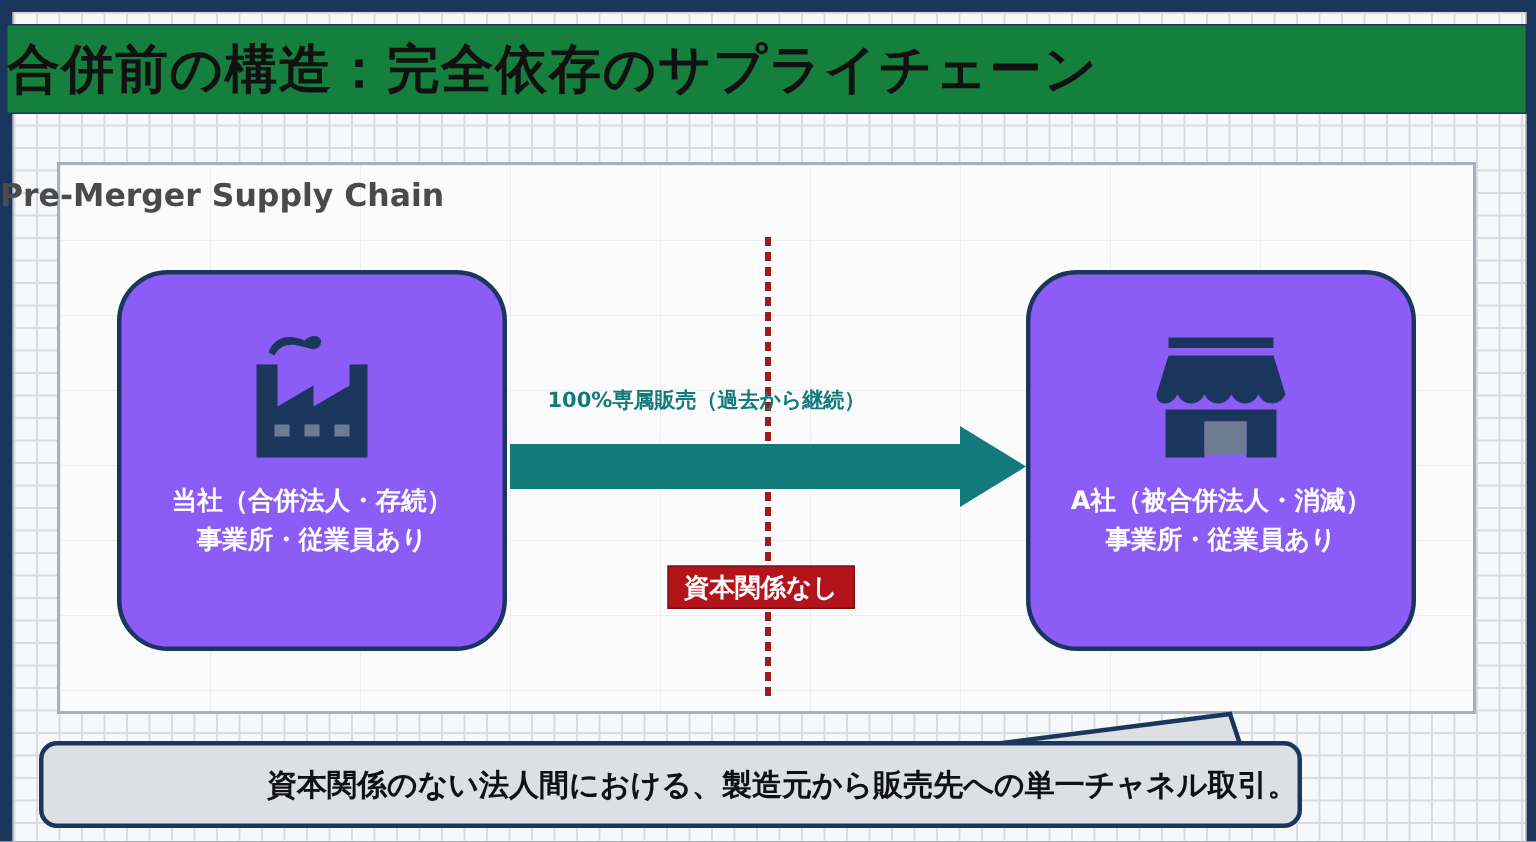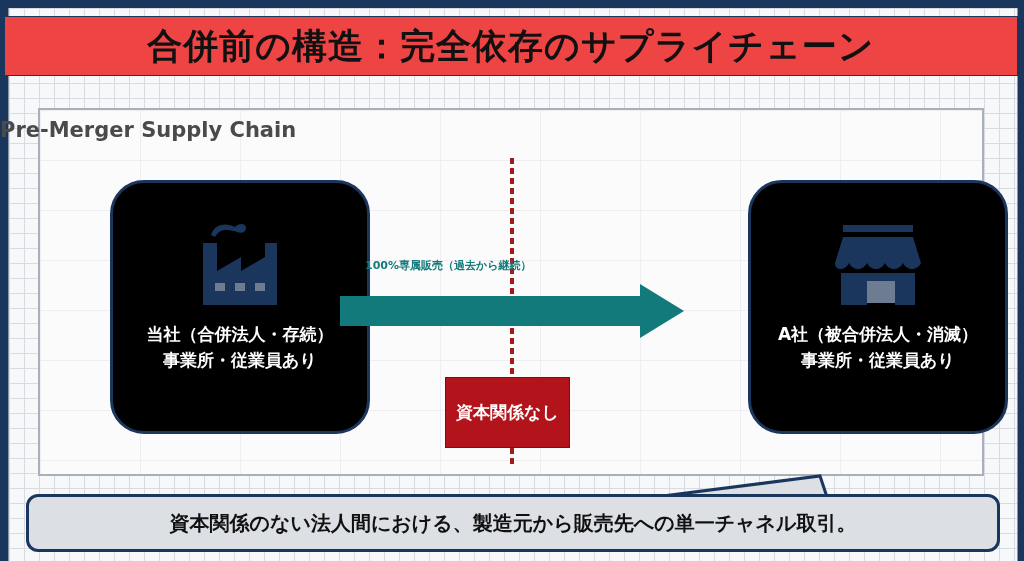--- a/index.html
+++ b/index.html
@@ -1,37 +1,37 @@
 <!DOCTYPE html>
 <html><head>
 <meta charset="utf-8">
 <style>
   html,body{margin:0;padding:0;}
   body{width:1024px;height:561px;position:relative;overflow:hidden;background:#1b365d;font-family:"DejaVu Sans","Liberation Sans",sans-serif;}
   .canvas{position:absolute;left:8px;top:8px;width:1008px;height:553px;background:#f7f8fa;
     background-image:linear-gradient(#d8dce2 1px,transparent 1px),linear-gradient(90deg,#d8dce2 1px,transparent 1px);
     background-size:15px 15px;border-left:1px solid #8a96a6;border-right:1px solid #8a96a6;}
-  .title-bar{position:absolute;left:4px;top:16px;width:1014px;height:60px;background:#ef4444;border:1px solid #1b365d;box-sizing:border-box;
-    display:flex;align-items:center;justify-content:center;}
+  .title-bar{position:absolute;left:4px;top:16px;width:1014px;height:60px;background:#15803d;border:1px solid #1b365d;box-sizing:border-box;
+    display:flex;align-items:center;justify-content:flex-start;}
   .title-bar h1{margin:0;font-size:35px;font-weight:bold;color:#111;letter-spacing:1px;}
   .panel{position:absolute;left:38px;top:108px;width:946px;height:368px;background:#fbfbfc;border:2px solid #a9b0ba;box-sizing:border-box;
     background-image:linear-gradient(#eceef1 1px,transparent 1px),linear-gradient(90deg,#eceef1 1px,transparent 1px);background-size:100px 50px;}
   .panel-title{position:absolute;left:0;width:100%;top:118px;text-align:left;font-size:21px;font-weight:bold;color:#4a4a4a;}
   .divider{position:absolute;left:510px;top:158px;width:4px;height:308px;
     background-image:linear-gradient(#a31a1a 60%,transparent 40%);background-size:4px 10px;}
-  .entity{position:absolute;top:180px;width:260px;height:254px;background:#000000;border:3px solid #1b365d;border-radius:34px;box-sizing:border-box;margin-left:32px;}
+  .entity{position:absolute;top:180px;width:260px;height:254px;background:#8b5cf6;border:3px solid #1b365d;border-radius:34px;box-sizing:border-box;}
   .entity.left{left:78px;}
-  .entity.right{left:716px;padding-left:48px;}
+  .entity.right{left:684px;padding-left:48px;}
   .entity svg{position:absolute;left:50%;transform:translateX(-50%);top:30px;}
   .entity .lines{position:absolute;left:0;right:0;top:138px;text-align:center;color:#fff;font-size:17px;font-weight:bold;line-height:26px;}
   .arrow{position:absolute;left:340px;top:284px;}
-  .flow-label{position:absolute;left:365px;top:258px;color:#127a7a;font-size:11px;font-weight:bold;}
-  .badge{position:absolute;left:445px;top:377px;background:#b3141b;color:#fff;font-size:17px;font-weight:bold;padding:23px 10px;border:1px solid #7e0d10;}
-  .callout{position:absolute;left:26px;top:494px;width:974px;height:58px;background:#dcdfe4;border:3px solid #1b365d;border-radius:12px;box-sizing:border-box;
-    display:flex;align-items:center;justify-content:center;}
+  .flow-label{position:absolute;left:365px;top:258px;color:#127a7a;font-size:14px;font-weight:bold;}
+  .badge{position:absolute;left:445px;top:377px;background:#b3141b;color:#fff;font-size:17px;font-weight:bold;padding:2px 10px;border:1px solid #7e0d10;}
+  .callout{position:absolute;left:26px;top:494px;width:842px;height:58px;background:#dcdfe4;border:3px solid #1b365d;border-radius:12px;box-sizing:border-box;
+    display:flex;align-items:center;justify-content:flex-end;}
   .callout span{font-size:20px;font-weight:bold;color:#111;}
   .callout-tail{position:absolute;left:600px;top:470px;}
 </style>
 </head>
 <body>
 
 <div class="canvas"></div>
 
 <div class="title-bar">
   <h1>合併前の構造：完全依存のサプライチェーン</h1>

